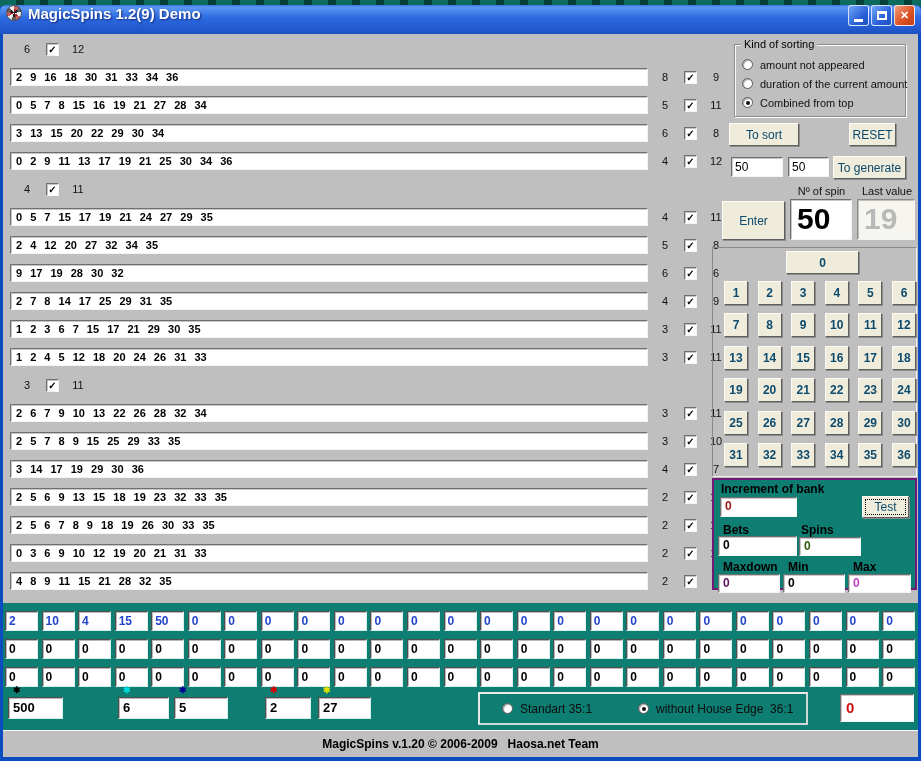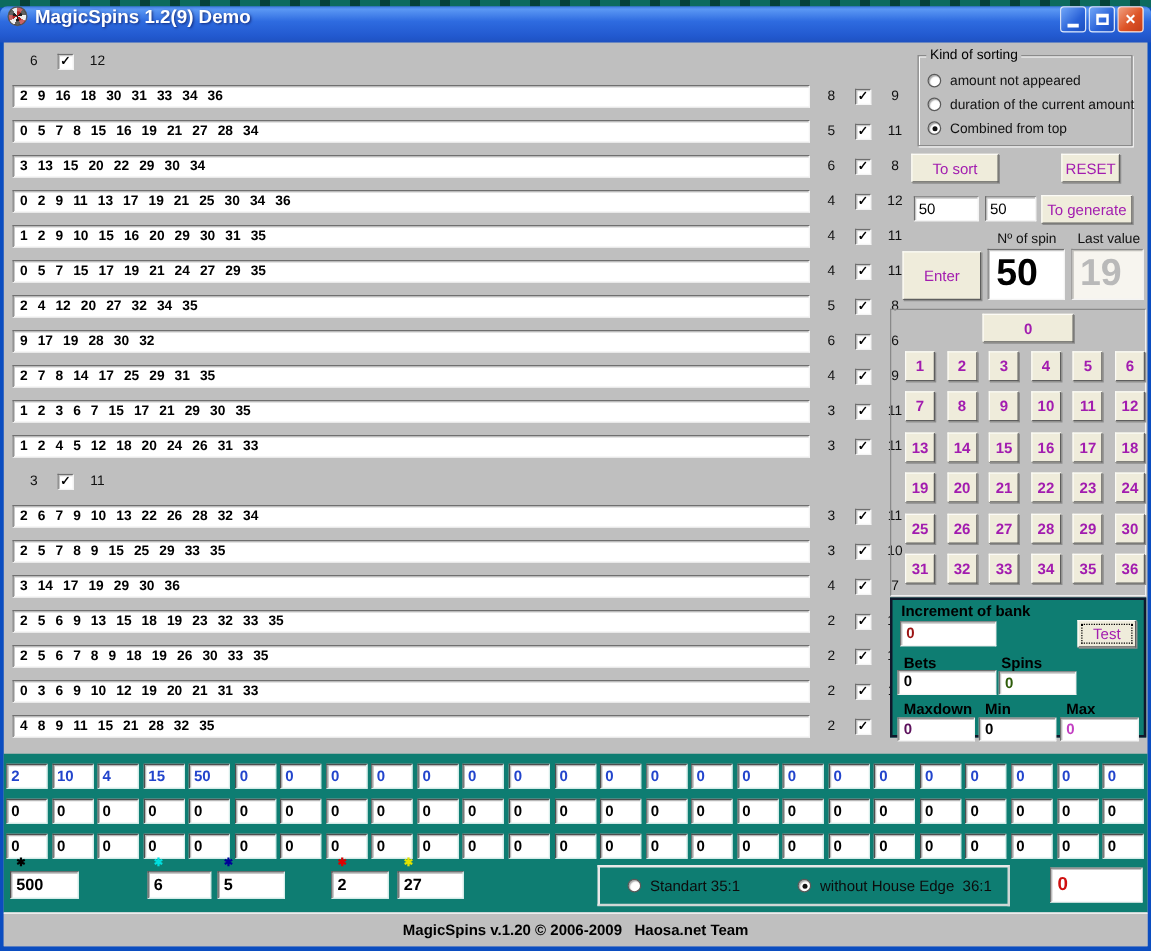--- a/index.html
+++ b/index.html
@@ -22,21 +22,21 @@
   .min-glyph{width:9px;height:3px;background:#fff;margin-top:10px}
   .max-glyph{width:10px;height:9px;border:2px solid #fff;border-top-width:3px}
   .body{position:absolute;left:3px;top:34px;width:915px;height:723px;background:#bfbfbf}
 
   
   .sunken{background:#fff;border:1px solid;border-color:#6f6f6f #f4f4f4 #f4f4f4 #6f6f6f;
     box-shadow:inset 1px 1px 0 rgba(0,0,0,.22)}
   
   .btn{background:#efecdb;border:1px solid;border-color:#fcfbf6 #5e5e5e #5e5e5e #fcfbf6;
     box-shadow:1px 1px 0 #8d8d8d;display:flex;align-items:center;justify-content:center;
-    font-size:12px;color:#a21caf;cursor:default}
+    font-size:12px;color:#0c4a6e;cursor:default}
 
   .rows{position:absolute;left:7px;top:6px}
   .row{display:flex;align-items:center;height:18px;margin-bottom:10px}
   .row-field{width:638px;height:18px;font-size:11px;font-weight:bold;line-height:16px;
     padding-left:5px;word-spacing:5px;white-space:pre;overflow:hidden}
   .count{width:20px;margin-left:7px;text-align:center;font-size:11px;color:#111}
   .cb{width:13px;height:13px;margin-left:9px;font-size:10px;line-height:11px;text-align:center;
     font-weight:bold;color:#000}
   .total{width:22px;margin-left:8px;text-align:center;font-size:11px;color:#111}
 
@@ -64,21 +64,21 @@
   #lastv{position:absolute;left:854px;top:165px;width:58px;height:41px;font-size:30px;font-weight:bold;
     line-height:37px;padding-left:6px;color:#b9b9b9;background:#f7f5ef;border-color:#8a8a8a #f4f4f4 #f4f4f4 #8a8a8a}
 
   .roulette{position:absolute;left:709px;top:213px;width:205px;height:230px;
     border:1px solid;border-color:#898989 #f1f1f1 #f1f1f1 #898989}
   #zero-btn{position:absolute;left:73px;top:3px;width:73px;height:23px;font-weight:bold}
   .num-grid{position:absolute;left:11px;top:33px;display:grid;grid-template-columns:repeat(6,24px);
     grid-auto-rows:24px;column-gap:9.6px;row-gap:8.4px}
   .num-btn{font-weight:bold;font-size:12px}
 
-  .bank{position:absolute;left:709px;top:444px;width:205px;height:112px;background:#0e7d72;border:2px solid #0f172a}
+  .bank{position:absolute;left:709px;top:444px;width:205px;height:112px;background:#0e7d72;border:2px solid #701a75}
   .bank-title{position:absolute;left:7px;top:2px;font-weight:bold;font-size:12px;color:#000}
   .bank-label{position:absolute;font-weight:bold;font-size:12px;color:#000}
   .bank .sunken{position:absolute;font-size:12px;font-weight:bold;line-height:17px;padding-left:4px}
   #inc-field{left:6px;top:17px;width:77px;height:20px;color:#9b1313}
   #test-btn{position:absolute;left:148px;top:16px;width:47px;height:22px;position:absolute}
   #test-btn::after{content:"";position:absolute;inset:2px;border:1px dotted #000}
   #bets-label{left:9px;top:43px}   #spins-label{left:87px;top:43px}
   #bets-field{left:4px;top:56px;width:79px;height:20px;color:#000}
   #spins-field{left:85px;top:57px;width:62px;height:19px;color:#2d5c0a}
   #maxdown-label{left:9px;top:80px} #min-label{left:74px;top:80px} #max-label{left:139px;top:80px}
@@ -158,21 +158,20 @@
     <span class="cb sunken">✓</span>
     <span class="total">8</span>
   </div>
         <div class="row">
     <div class="row-field sunken">0 2 9 11 13 17 19 21 25 30 34 36</div>
     <span class="count">4</span>
     <span class="cb sunken">✓</span>
     <span class="total">12</span>
   </div>
         <div class="row">
-    <div class="row-field sunken">1 2 9 10 15 16 20 29 30 31 35</div>
     <span class="count">4</span>
     <span class="cb sunken">✓</span>
     <span class="total">11</span>
   </div>
         <div class="row">
     <div class="row-field sunken">0 5 7 15 17 19 21 24 27 29 35</div>
     <span class="count">4</span>
     <span class="cb sunken">✓</span>
     <span class="total">11</span>
   </div>

